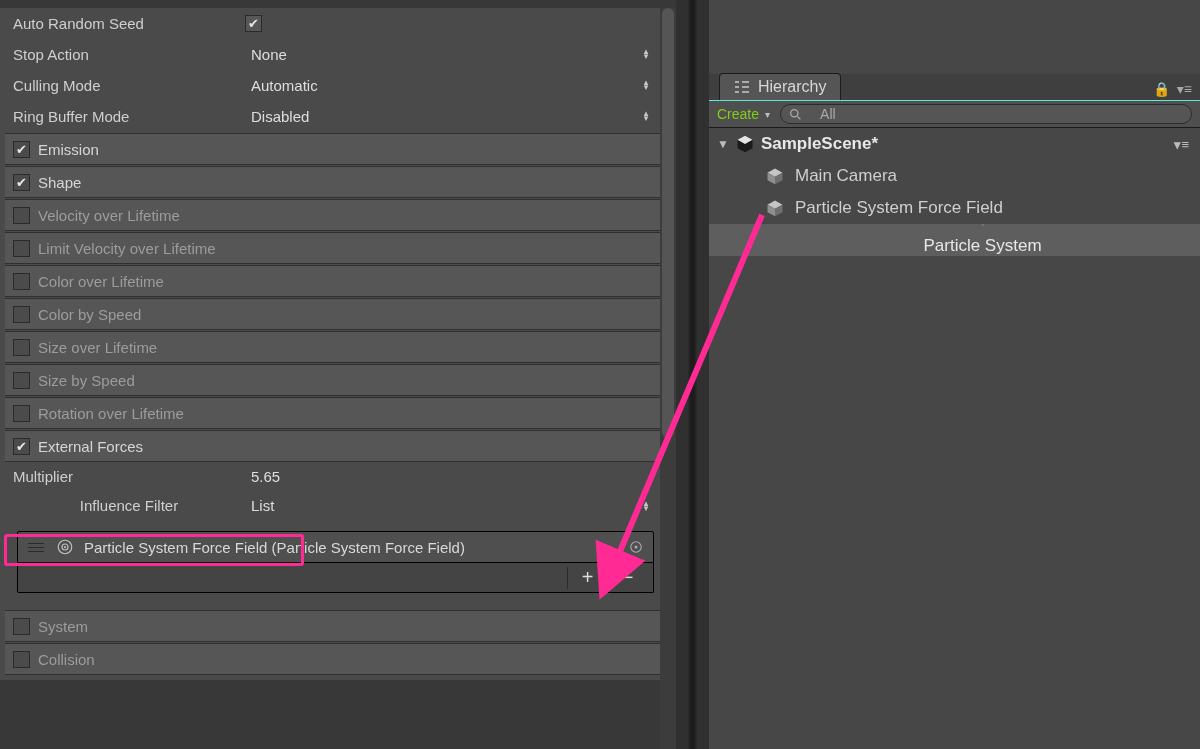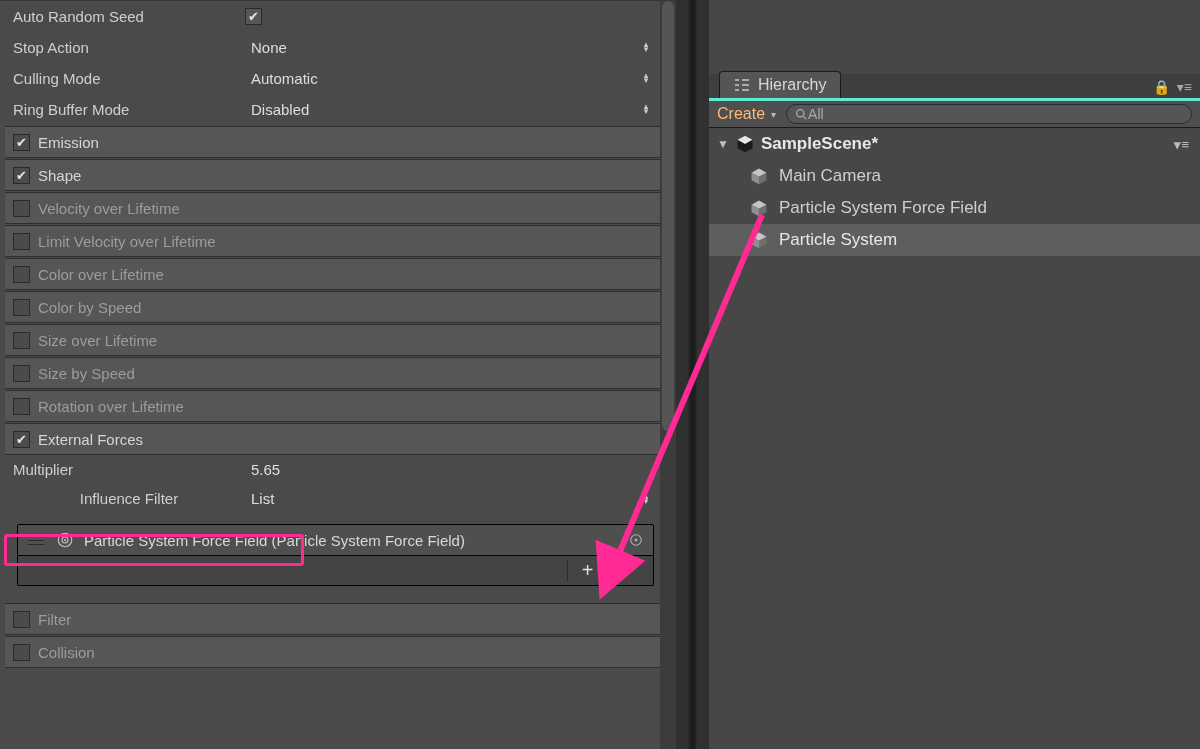--- a/index.html
+++ b/index.html
@@ -4,21 +4,21 @@
 <style>
   * { margin: 0; padding: 0; box-sizing: border-box; font-family: -apple-system, "Segoe UI", Arial, sans-serif; }
   body { background: #383838; width: 1200px; height: 749px; overflow: hidden; position: relative; color: #c4c4c4; font-size: 15px; }
 
   .splitter {
     position: absolute; top: 0; left: 676px; width: 33px; height: 749px;
     background: linear-gradient(to right,#303030 0%,#303030 35%,#1c1c1c 45%,#1c1c1c 55%,#303030 65%,#303030 100%);
   }
 
   
-  .left { position: absolute; top:1px; left:0; width:676px; height:749px; background:#4a4a4a; }
+  .left { position: absolute; top:8px; left:0; width:676px; height:672px; background:#4a4a4a; }
   .left-inner { position: absolute; top:0; left:5px; right:16px; display:flex; flex-direction:column; }
 
   
   .prow { display:flex; align-items:center; height:31px; padding:0 6px 0 8px;
           background:#4a4a4a; border-bottom:1px solid rgba(0,0,0,0); }
   .prow .plabel { width:232px; color:#cfcfcf; }
   .prow .pval { flex:1; color:#dedede; padding-left:6px; }
   .prow .pval.dropdown { display:flex; align-items:center; justify-content:space-between; }
   .updown { width:16px; height:16px; color:#c9c9c9; display:flex; flex-direction:column; align-items:center; justify-content:center; line-height:5px; font-size:9px; }
   .updown::before{content:"▴";}
@@ -54,39 +54,39 @@
   
   .hl { position:absolute; border:3px solid #ff2a94; border-radius:3px; pointer-events:none; }
 
   
   .lsb { position:absolute; top:0; right:0; width:16px; height:749px; background:#3c3c3c; }
   .lsb .thumb{ position:absolute; top:0; left:2px; right:2px; height:430px; background:#555; border-radius:6px; }
 
   
   .right { position:absolute; top:0; left:709px; width:491px; height:749px; background:#474747; }
   .tabrow { height:27px; margin-top:74px; display:flex; align-items:flex-end; padding-left:10px;
-            border-bottom:3px solid #5eead4; background:#3f3f3f; position:relative; }
+            border-bottom:1px solid #5eead4; background:#3f3f3f; position:relative; }
   .tab { height:27px; padding:0 14px; display:flex; align-items:center; gap:8px;
          background:#555; border:1px solid #1b1b1b; border-bottom:none;
          border-radius:4px 4px 0 0; color:#d7d7d7; font-size:16px; }
   .tabicons { position:absolute; right:8px; bottom:3px; display:flex; gap:6px; color:#a8a8a8; font-size:14px;}
   .toolbar { height:27px; background:#4f4f4f; border-bottom:1px solid #1b1b1b;
              display:flex; align-items:center; padding:0 8px; gap:10px; }
-  .toolbar .create{ color:#fdba74; font-size:16px; display:flex; align-items:center; gap:4px;}
+  .toolbar .create{ color:#84cc16; font-size:14px; display:flex; align-items:center; gap:4px;}
   .toolbar .create::after{content:"▾"; font-size:10px; color:#bdbdbd; margin-left:2px;}
   .search { flex:1; height:20px; border:1px solid #2b2b2b; border-radius:11px;
-            background:#555; display:flex; align-items:center; padding:0 8px; color:#a9a9a9; font-size:14px; gap:0;}
+            background:#555; display:flex; align-items:center; padding:0 8px; color:#a9a9a9; font-size:14px; gap:18px;}
   .scenehdr { height:32px; display:flex; align-items:center; gap:6px; padding:0 8px;
               color:#e7e7e7; font-weight:600; font-size:17px; background:#474747; position:relative;}
   .tri { font-size:12px; color:#bcbcbc; }
   .unity { width:20px; height:20px; }
   .scene-more{ position:absolute; right:10px; color:#bcbcbc; font-size:13px; letter-spacing:1px;}
-  .hitem { height:32px; display:flex; align-items:center; gap:10px; padding-left:40px;
+  .hitem { height:32px; display:flex; align-items:center; gap:10px; padding-left:56px;
            color:#cfcfcf; font-size:17px; }
-  .hitem.sel { background:#5e5e5e; color:#e7e7e7; }
+  .hitem.sel { background:#5e5e5e; color:#e7e7e7;flex-direction:column; }
   .cube { width:20px; height:20px; }
 
   
   .arrow { position:absolute; pointer-events:none; }
 
 </style>
 </head>
 <body>
 
 <div class="left">
@@ -193,21 +193,21 @@
       </div>
       <div class="listbtns">
         <div class="sqbtn">+</div>
         <div class="sqbtn">−</div>
       </div>
     </div>
 
     <div id="tailmods" style="margin-top:16px;">
         <div class="module dim">
           <span class="mcheck"></span>
-               <span>Filter</span>
+               <span>System</span>
         </div>
         <div class="module dim">
           <span class="mcheck"></span>
                <span>Collision</span>
         </div>
       </div>
 
   </div>
   <div class="lsb">
       <div class="thumb"></div>

